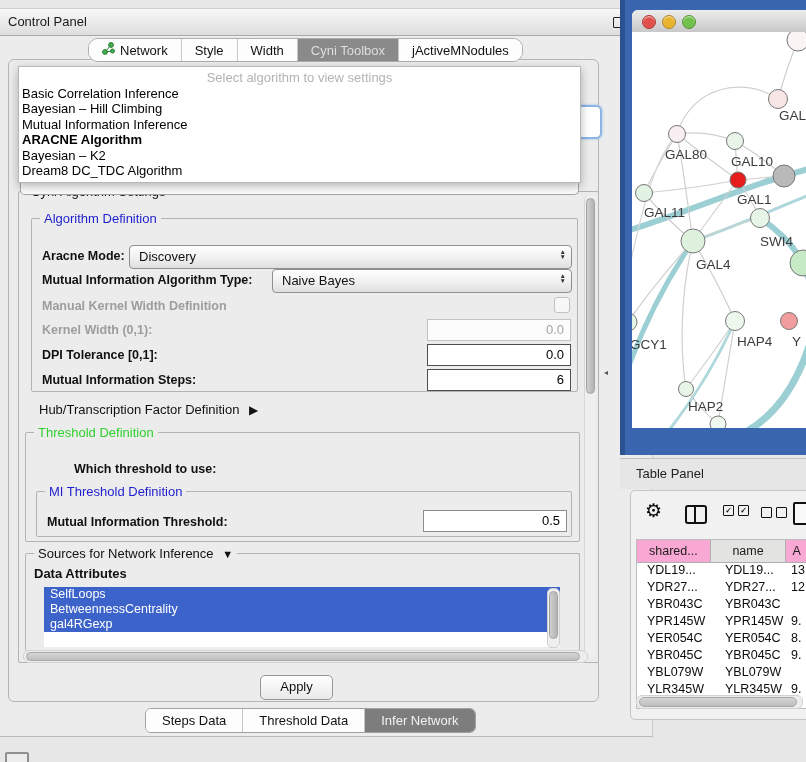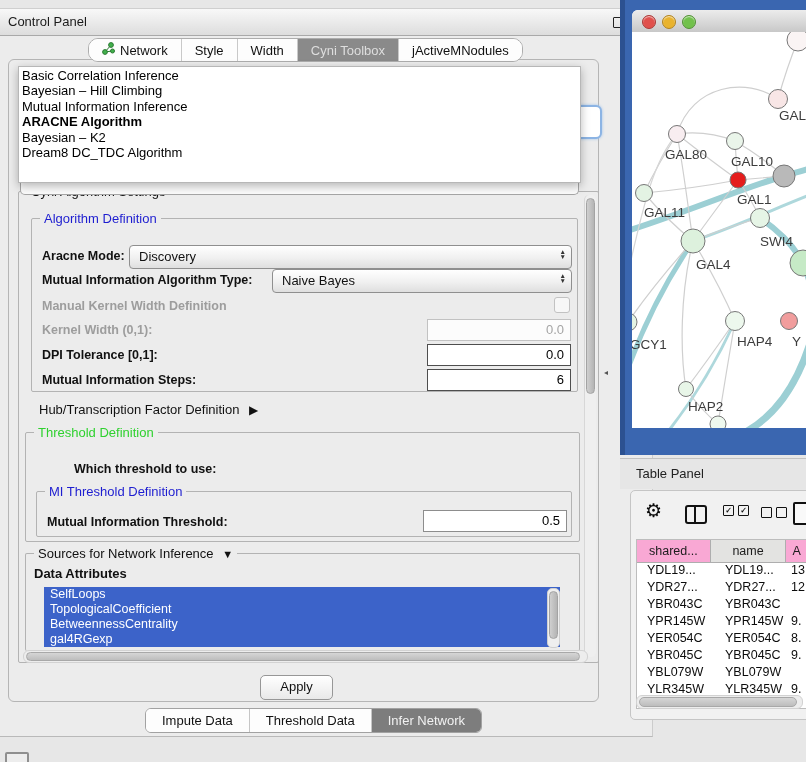--- a/index.html
+++ b/index.html
@@ -171,20 +171,21 @@
         <span>jActiveMNodules</span>
       </div>
     </div>
 
   <div class="abs" id="cyni-panel"></div>
 
   <div class="abs" id="combo-frag"></div>
   <div class="abs" id="hidden-strip"></div>
 
   <div class="abs" id="dd-overlay">
+    <div id="dd-prompt">Select algorithm to view settings</div>
     <div id="dd-items">
         <div class="dd-item">Basic Correlation Inference</div>
         <div class="dd-item">Bayesian – Hill Climbing</div>
         <div class="dd-item">Mutual Information Inference</div>
         <div class="dd-item sel">ARACNE Algorithm</div>
         <div class="dd-item">Bayesian – K2</div>
         <div class="dd-item">Dream8 DC_TDC Algorithm</div>
       </div>
   </div>
 
@@ -242,38 +243,37 @@
 
     <div class="grp" style="left:6px;top:361px;width:553px;height:97px;border-bottom:none;">
       <span class="grp-title">
         <span>Sources for Network Inference</span>
         <span style="font-size:11px;margin-left:5px;">▼</span>
       </span>
       <span class="lbl" style="left:8px;top:12px;font-size:13px;">Data Attributes</span>
 
       <div id="attr-list" style="left:18px;top:33px;width:516px;height:60px;">
           <div class="attr-item">SelfLoops</div>
-          <div class="attr-item">TopologicalCoefficient</div>
           <div class="attr-item">BetweennessCentrality</div>
           <div class="attr-item">gal4RGexp</div>
         </div>
       <div class="vtrack" style="left:521px;top:34px;width:11px;height:58px;border:1px solid #cfcfcf;">
         <div class="vthumb" style="top:2px;height:46px;"></div>
       </div>
     </div>
 
     <div class="htrack" style="left:4px;top:458px;width:563px;height:11px;">
       <div class="hthumb" style="left:2px;width:552px;"></div>
     </div>
   </div>
 
   <div id="apply-btn" style="left:260px;top:666px;">Apply</div>
 
   <div id="bottom-tabs" style="left:145px;top:699px;">
-      <div class="seg">Impute Data</div>
+      <div class="seg">Steps Data</div>
       <div class="seg">Threshold Data</div>
       <div class="seg sel">Infer Network</div>
     </div>
 </div>
 
 <div class="abs" id="splitter">◂</div>
 <div class="abs" id="mini-sq"></div>
 
 <div class="abs" id="blue-frame">
     <div class="edge"></div>

